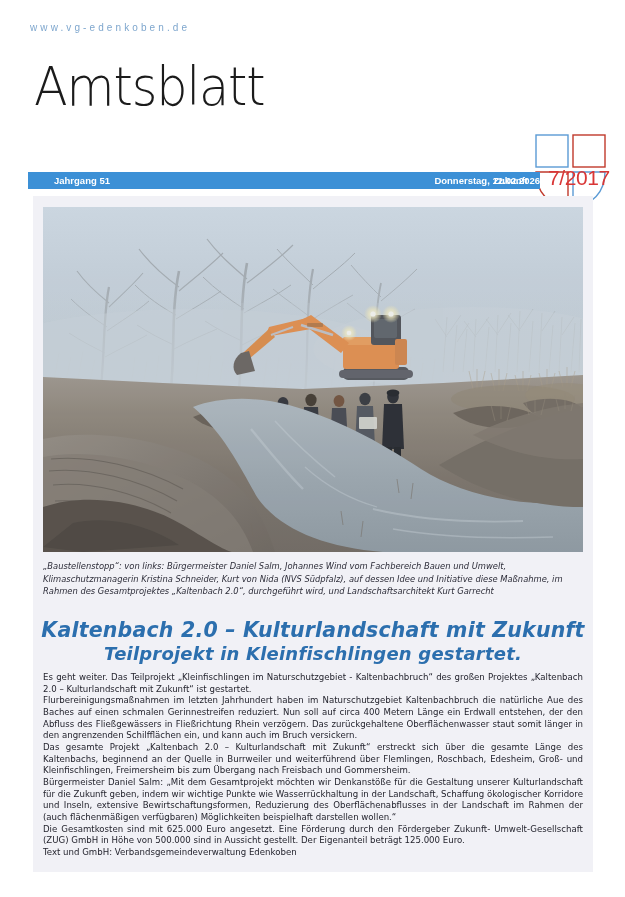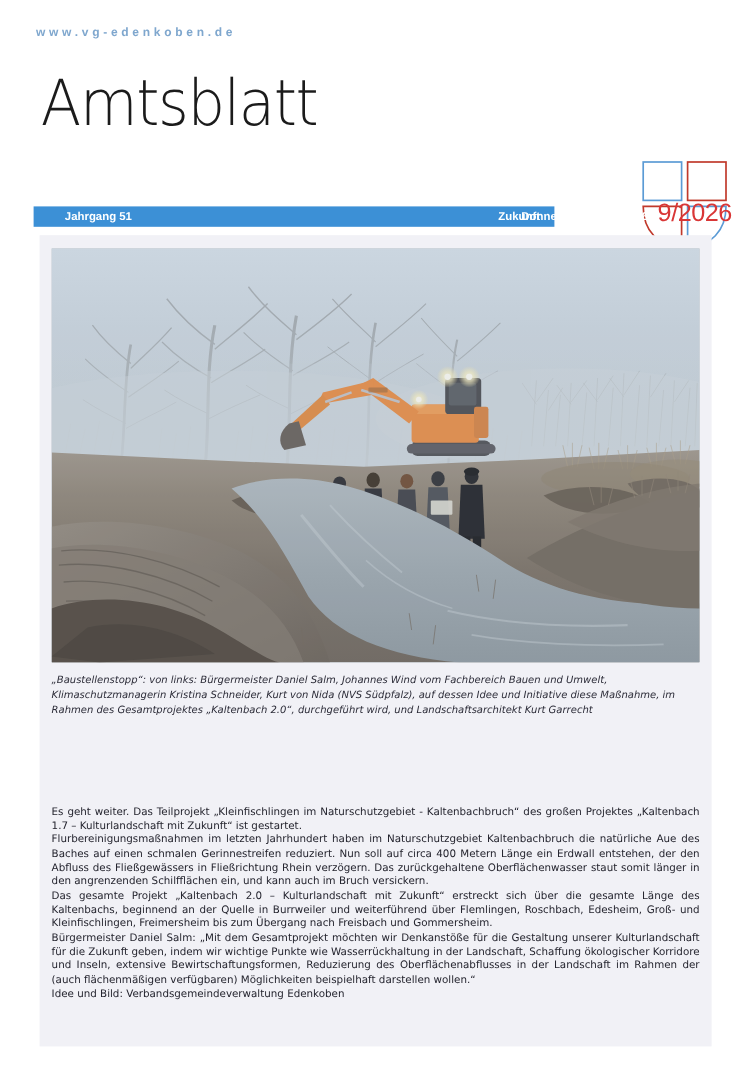--- a/index.html
+++ b/index.html
@@ -24,21 +24,21 @@
 
   
   .url-line {
     position: absolute;
     left: 30px;
     top: 22px;
     font-size: 10px;
     letter-spacing: 3.1px;
     color: #7FA7CE;
     font-family: "Liberation Sans", sans-serif;
-    font-weight: 700;
+    font-weight: 400;
     white-space: nowrap;
   }
 
   
   .masthead {
     position: absolute;
     left: 0;
     top: 56px;
     width: 625px;
     height: 105px;
@@ -93,21 +93,21 @@
     position: absolute;
     right: 18px;
     top: 78px;
   }
 
   
   .infobar {
     position: absolute;
     left: 28px;
     top: 172px;
-    width: 434px;
+    width: 512px;
     height: 17px;
     background: #3C90D6;
   }
   .infobar .cell {
     position: absolute;
     top: 0;
     height: 17px;
     line-height: 17px;
     color: #ffffff;
     font-size: 9.5px;
@@ -236,21 +236,21 @@
         <path d="M 70 38 L 38 38 L 38 72 C 57 72 70 58 70 38 Z" fill="none" stroke="#5B9BD5" stroke-width="1.4"></path>
       </svg>
     </div>
   </div>
 
   <div class="infobar">
     <span class="cell cell-jahrgang">Jahrgang 51</span>
     <span class="cell cell-datum">Donnerstag, 12.02.2026</span>
     <span class="cell cell-ausgabe">Zukunft</span>
   </div>
-  <div class="issue-number">9/2026</div>
+  <div class="issue-number">7/2017</div>
 
   <div class="content-panel"></div>
 
   <div class="photo">
     <svg viewBox="0 0 540 345" xmlns="http://www.w3.org/2000/svg" preserveAspectRatio="none">
       <defs>
         <linearGradient id="skyGrad" x1="0" y1="0" x2="0" y2="1">
           <stop offset="0%" stop-color="#cdd8e2"></stop>
           <stop offset="45%" stop-color="#c3ced8"></stop>
           <stop offset="100%" stop-color="#b7c2c9"></stop>
@@ -463,22 +463,27 @@
       <g stroke="#6d6459" stroke-width="0.7" fill="none" opacity="0.8">
         <path d="M356 286 L354 272 M368 292 L370 276 M300 318 L298 304 M318 330 L320 314 M210 330 L208 316"></path>
       </g>
 
       <rect x="0" y="0" width="540" height="345" fill="#bcc6ce" opacity="0.10"></rect>
     </svg>
   </div>
 
   <div class="caption">„Baustellenstopp“: von links: Bürgermeister Daniel Salm, Johannes Wind vom Fachbereich Bauen und Umwelt, Klimaschutzmanagerin Kristina Schneider, Kurt von Nida (NVS Südpfalz), auf dessen Idee und Initiative diese Maßnahme, im Rahmen des Gesamtprojektes „Kaltenbach 2.0“, durchgeführt wird, und Landschaftsarchitekt Kurt Garrecht</div>
 
+  <div class="headline">
+    <span class="line1">Kaltenbach 2.0 – Kulturlandschaft mit Zukunft</span>
+    <span class="line2">Teilprojekt in Kleinfischlingen gestartet.</span>
+  </div>
 
   <div class="body-text">
-    <p>Es geht weiter. Das Teilprojekt „Kleinfischlingen im Naturschutzgebiet - Kaltenbachbruch“ des großen Projektes „Kaltenbach 1.7 – Kulturlandschaft mit Zukunft“ ist gestartet.</p>
+    <p>Es geht weiter. Das Teilprojekt „Kleinfischlingen im Naturschutzgebiet - Kaltenbachbruch“ des großen Projektes „Kaltenbach 2.0 – Kulturlandschaft mit Zukunft“ ist gestartet.</p>
     <p>Flurbereinigungsmaßnahmen im letzten Jahrhundert haben im Naturschutzgebiet Kaltenbachbruch die natürliche Aue des Baches auf einen schmalen Gerinnestreifen reduziert. Nun soll auf circa 400 Metern Länge ein Erdwall entstehen, der den Abfluss des Fließgewässers in Fließrichtung Rhein verzögern. Das zurückgehaltene Oberflächenwasser staut somit länger in den angrenzenden Schilfflächen ein, und kann auch im Bruch versickern.</p>
     <p>Das gesamte Projekt „Kaltenbach 2.0 – Kulturlandschaft mit Zukunft“ erstreckt sich über die gesamte Länge des Kaltenbachs, beginnend an der Quelle in Burrweiler und weiterführend über Flemlingen, Roschbach, Edesheim, Groß- und Kleinfischlingen, Freimersheim bis zum Übergang nach Freisbach und Gommersheim.</p>
     <p>Bürgermeister Daniel Salm: „Mit dem Gesamtprojekt möchten wir Denkanstöße für die Gestaltung unserer Kulturlandschaft für die Zukunft geben, indem wir wichtige Punkte wie Wasserrückhaltung in der Landschaft, Schaffung ökologischer Korridore und Inseln, extensive Bewirtschaftungsformen, Reduzierung des Oberflächenabflusses in der Landschaft im Rahmen der (auch flächenmäßigen verfügbaren) Möglichkeiten beispielhaft darstellen wollen.“</p>
-    <p class="nojust">Idee und Bild: Verbandsgemeindeverwaltung Edenkoben</p>
+    <p>Die Gesamtkosten sind mit 625.000 Euro angesetzt. Eine Förderung durch den Fördergeber Zukunft- Umwelt-Gesellschaft (ZUG) GmbH in Höhe von 500.000 sind in Aussicht gestellt. Der Eigenanteil beträgt 125.000 Euro.</p>
+    <p class="nojust">Text und GmbH: Verbandsgemeindeverwaltung Edenkoben</p>
   </div>
 
 </div>
 
 </body></html>

